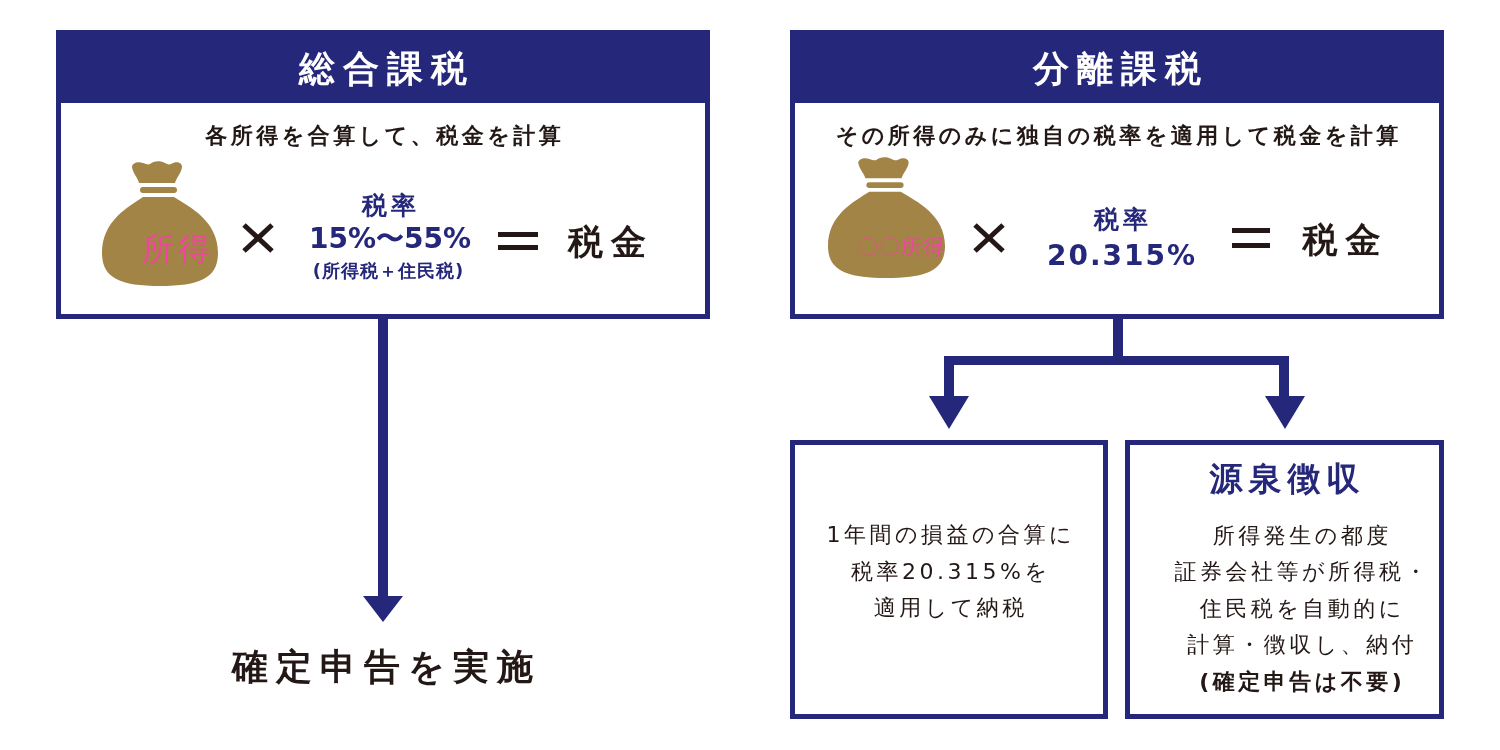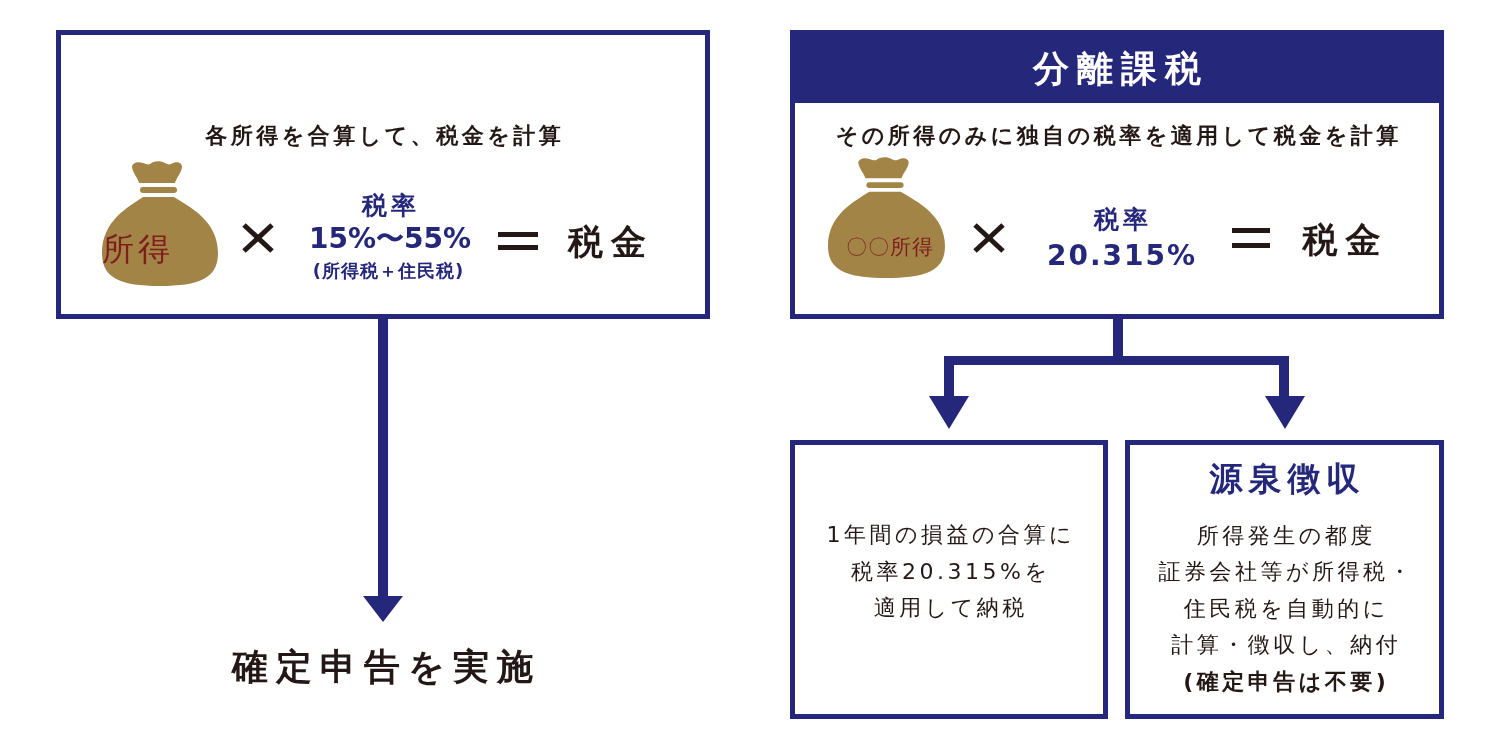--- a/index.html
+++ b/index.html
@@ -69,22 +69,22 @@
 
     
     .bag { position: absolute; }
     .bag svg { position: absolute; left: 0; top: 0; width: 100%; height: 100%; display: block; }
     .bag-shape { fill: var(--gold); }
     #bag-left  { left: 41px; top: 126px; width: 116px; height: 125px; }
     #bag-right { left: 33px; top: 122px; width: 117px; height: 121px; }
     .bag-label {
       position: absolute;
       box-sizing: border-box;
-      text-align: left;
-      color: #7f1d1d;
+      text-align: right;
+      color: #ec4899;
       white-space: nowrap;
     }
     #bag-left .bag-label {
       left: -4px; width: 116px; top: 68px; height: 40px; line-height: 40px;
       font-size: 32px; font-weight: 500; letter-spacing: 4px; padding-left: 4px;
     }
     #bag-right .bag-label {
       left: 0; width: 117px; top: 75px; height: 30px; line-height: 30px;
       font-size: 21px; font-weight: 500; letter-spacing: 1px; padding-left: 18px;
     }
@@ -206,30 +206,33 @@
       position: absolute;
       left: 0; top: 72px;
       width: 100%;
       box-sizing: border-box;
       text-align: center;
       font-size: 22px;
       line-height: 36.5px;
       letter-spacing: 3.5px; padding-left: 3.5px;
       color: var(--text);
     }
-    #branch-right .branch-body { top: 72.5px; }
+    #branch-right .branch-body { top: 72.5px; margin-left: 16px; }
     .branch-line { display: block; white-space: nowrap; font-weight: 400; }
     .branch-note { display: block; white-space: nowrap; font-weight: 700; }
   </style>
 </head>
 <body>
 
 <div id="canvas">
 
   <div class="panel" id="panel-left">
+    <div class="panel-header">
+      <span class="panel-title">総合課税</span>
+    </div>
     <div class="panel-desc">各所得を合算して、税金を計算</div>
 
     <div class="bag" id="bag-left">
       <svg viewBox="0 0 116 125" preserveAspectRatio="none">
         <path class="bag-shape" d="M30,6 C30,2 36,0 41,2 C44,3 46,4 48,3 C51,0 58,-1 63,2 C65,3 67,4 69,3 C74,0 80,1 80,6 C79,13 74,17 73,22 L37,22 C36,17 31,13 30,6 Z"></path>
         <rect class="bag-shape" x="38" y="26" width="37" height="6" rx="3"></rect>
         <path class="bag-shape" d="M41,36 L72,36 C88,46 116,60 116,92 C116,117 98,125 58,125 C18,125 0,117 0,92 C0,60 26,46 41,36 Z"></path>
       </svg>
       <div class="bag-label">所得</div>
     </div>

